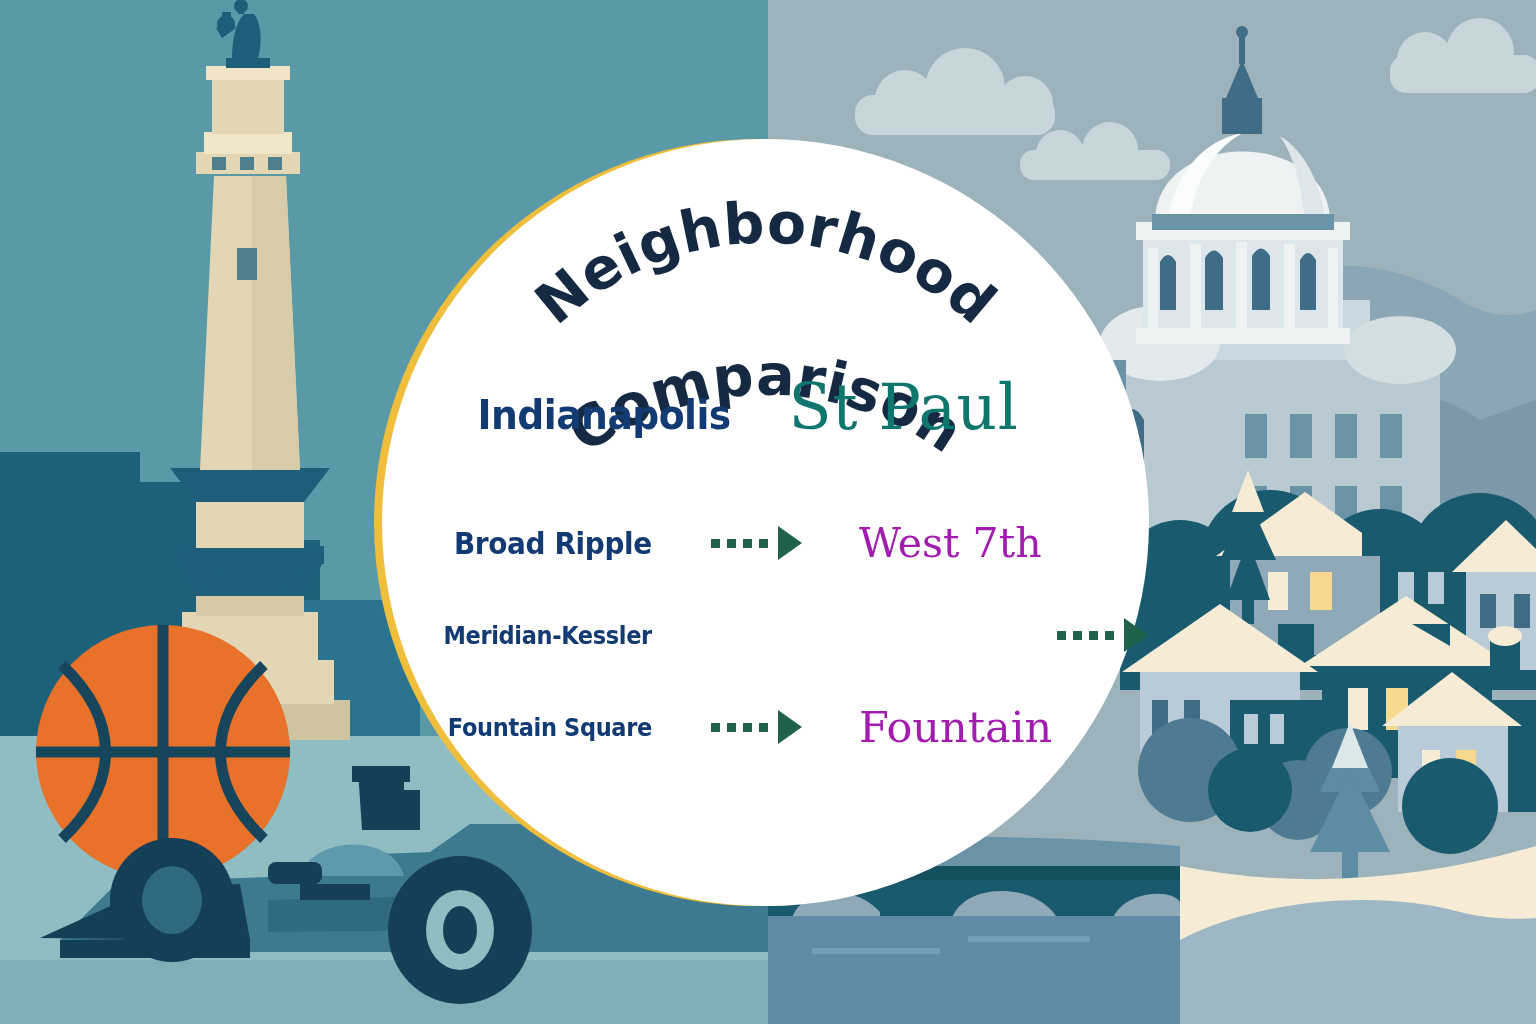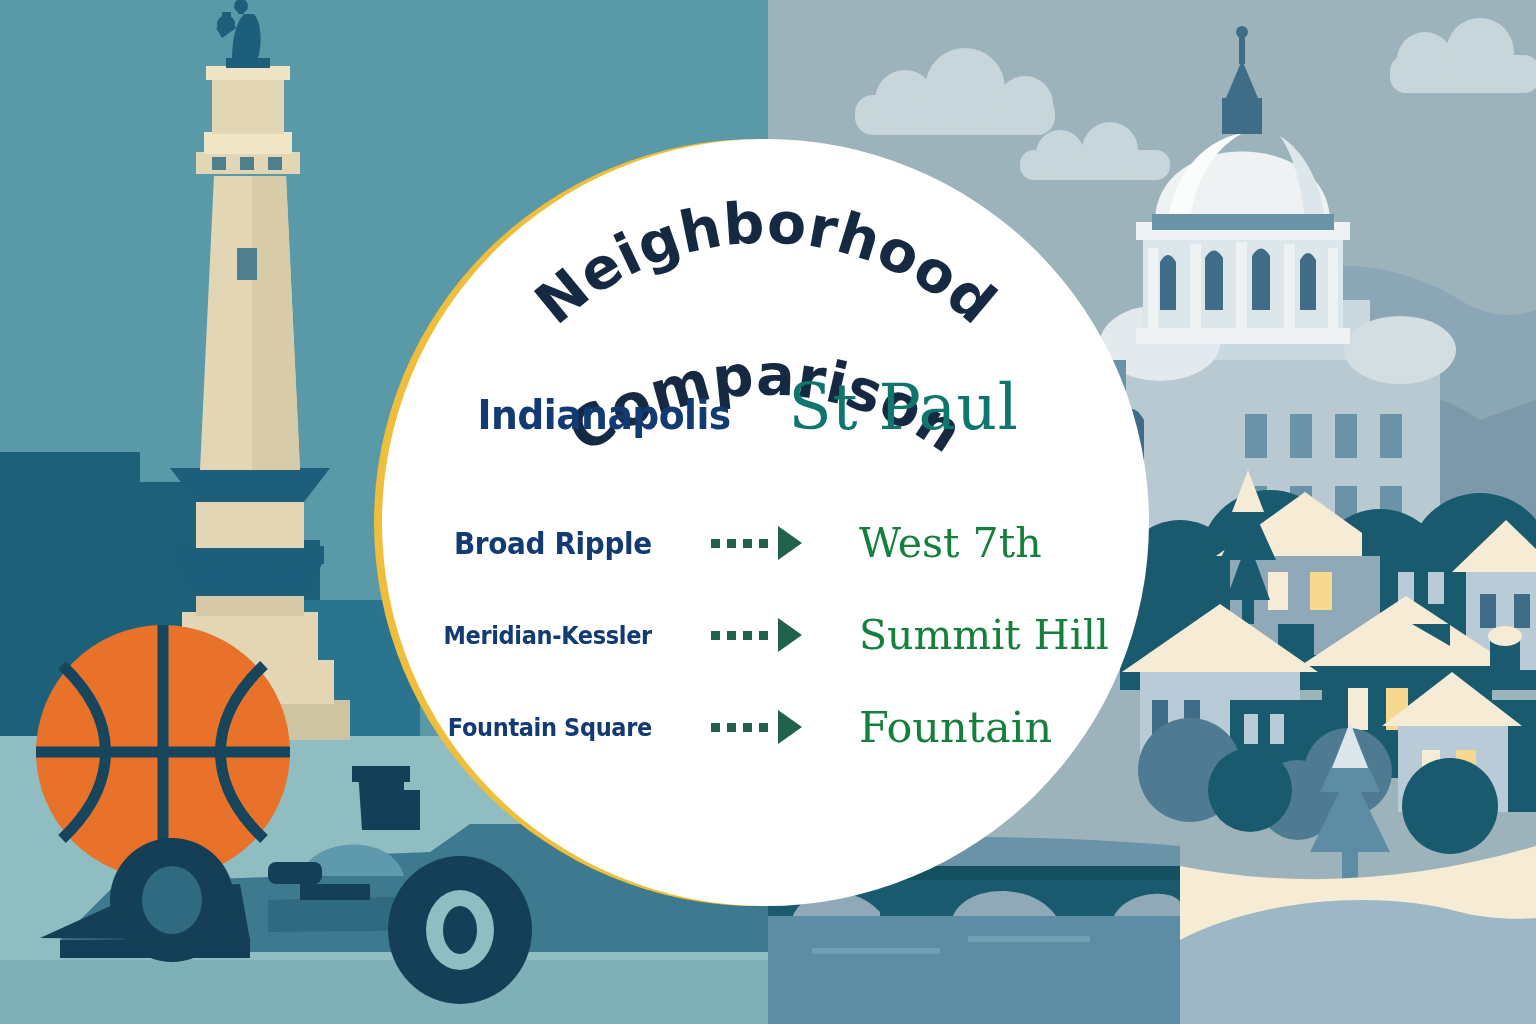--- a/index.html
+++ b/index.html
@@ -64,21 +64,21 @@
   }
   .arrow .dot{width:9px;height:9px;background:#1f6149;flex:0 0 9px;}
   .arrow .tri{
     width:0;height:0;border-left:24px solid #1f6149;
     border-top:17px solid transparent;border-bottom:17px solid transparent;
     margin-left:3px;
   }
   .row .to{
     width:290px; text-align:left; padding-left:14px;
     font-family:"DejaVu Serif",serif; font-weight:400;
-    color:#15803d; white-space:nowrap;
+    color:#a21caf; white-space:nowrap;
   }
   .row.r0 .to{font-size:41px;}
   .row.r1 .to{font-size:41px;}
   .row.r2 .to{font-size:43px;}
 </style>
 </head>
 <body>
 
 <div class="stage">
 
@@ -409,21 +409,20 @@
 
       <div class="row r1">
         <div class="from">Meridian-Kessler</div>
         <div class="arrow">
           <span class="dot"></span>
           <span class="dot"></span>
           <span class="dot"></span>
           <span class="dot"></span>
           <span class="tri"></span>
         </div>
-        <div class="to">Summit Hill</div>
       </div>
 
       <div class="row r2">
         <div class="from">Fountain Square</div>
         <div class="arrow">
           <span class="dot"></span>
           <span class="dot"></span>
           <span class="dot"></span>
           <span class="dot"></span>
           <span class="tri"></span>

